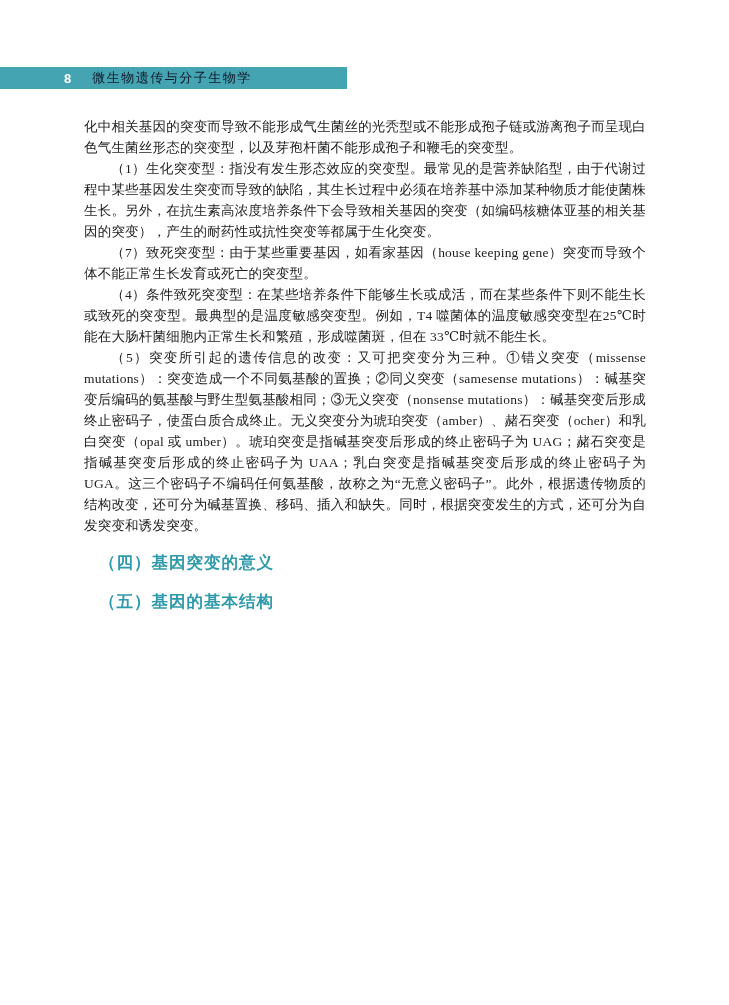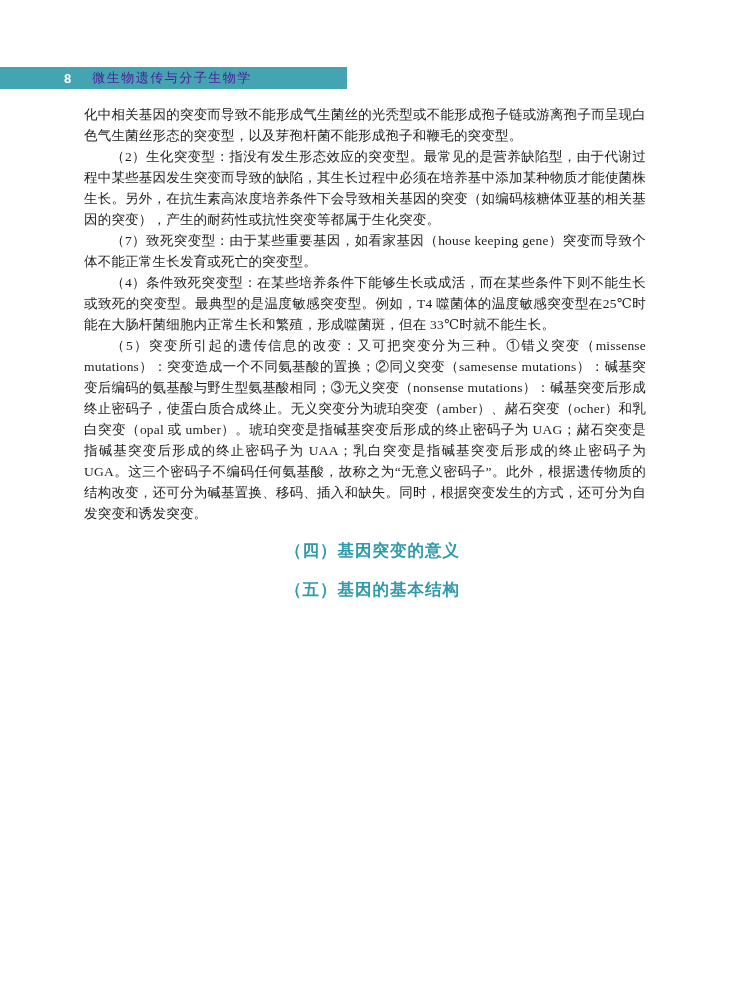--- a/index.html
+++ b/index.html
@@ -30,68 +30,67 @@
     align-items: center;
   }
   .page-num {
     color: #ffffff;
     font-size: 13px;
     font-family: "Liberation Sans", "DejaVu Sans", sans-serif;
     margin-left: 64px;
     font-weight: bold;
   }
   .running-title {
-    color: #4c1d95;
+    color: #0f172a;
     font-size: 13px;
     margin-left: 21px;
     letter-spacing: 1.5px;
     font-weight: 500;
   }
   
   .content {
     position: absolute;
-    top: 104px;
+    top: 116px;
     left: 84px;
     width: 562px;
   }
   .content p {
     font-size: 13.5px;
     line-height: 21px;
     text-align: justify;
     text-indent: 2em;
     letter-spacing: 0.2px;
   }
   .content p.no-indent { text-indent: 0; }
   .section-heading {
     color: #2f9aab;
     font-size: 16.5px;
     font-weight: bold;
     letter-spacing: 1px;
     padding-left: 15px;
     margin-top: 15px;
     margin-bottom: 11px;
     line-height: 24px;
-    text-align: center;
   }
 </style>
 </head>
 <body>
 
 <div class="page">
 
   <div class="header-band">
     <span class="page-num">8</span>
     <span class="running-title">微生物遗传与分子生物学</span>
   </div>
 
   <div class="content">
 
     <p class="no-indent">化中相关基因的突变而导致不能形成气生菌丝的光秃型或不能形成孢子链或游离孢子而呈现白色气生菌丝形态的突变型，以及芽孢杆菌不能形成孢子和鞭毛的突变型。</p>
 
-    <p>（2）生化突变型：指没有发生形态效应的突变型。最常见的是营养缺陷型，由于代谢过程中某些基因发生突变而导致的缺陷，其生长过程中必须在培养基中添加某种物质才能使菌株生长。另外，在抗生素高浓度培养条件下会导致相关基因的突变（如编码核糖体亚基的相关基因的突变），产生的耐药性或抗性突变等都属于生化突变。</p>
+    <p>（1）生化突变型：指没有发生形态效应的突变型。最常见的是营养缺陷型，由于代谢过程中某些基因发生突变而导致的缺陷，其生长过程中必须在培养基中添加某种物质才能使菌株生长。另外，在抗生素高浓度培养条件下会导致相关基因的突变（如编码核糖体亚基的相关基因的突变），产生的耐药性或抗性突变等都属于生化突变。</p>
 
     <p>（7）致死突变型：由于某些重要基因，如看家基因（house keeping gene）突变而导致个体不能正常生长发育或死亡的突变型。</p>
 
     <p>（4）条件致死突变型：在某些培养条件下能够生长或成活，而在某些条件下则不能生长或致死的突变型。最典型的是温度敏感突变型。例如，T4 噬菌体的温度敏感突变型在25℃时能在大肠杆菌细胞内正常生长和繁殖，形成噬菌斑，但在 33℃时就不能生长。</p>
 
     <p>（5）突变所引起的遗传信息的改变：又可把突变分为三种。①错义突变（missense mutations）：突变造成一个不同氨基酸的置换；②同义突变（samesense mutations）：碱基突变后编码的氨基酸与野生型氨基酸相同；③无义突变（nonsense mutations）：碱基突变后形成终止密码子，使蛋白质合成终止。无义突变分为琥珀突变（amber）、赭石突变（ocher）和乳白突变（opal 或 umber）。琥珀突变是指碱基突变后形成的终止密码子为 UAG；赭石突变是指碱基突变后形成的终止密码子为 UAA；乳白突变是指碱基突变后形成的终止密码子为 UGA。这三个密码子不编码任何氨基酸，故称之为“无意义密码子”。此外，根据遗传物质的结构改变，还可分为碱基置换、移码、插入和缺失。同时，根据突变发生的方式，还可分为自发突变和诱发突变。</p>
 
     <h3 class="section-heading">（四）基因突变的意义</h3>
 
 

